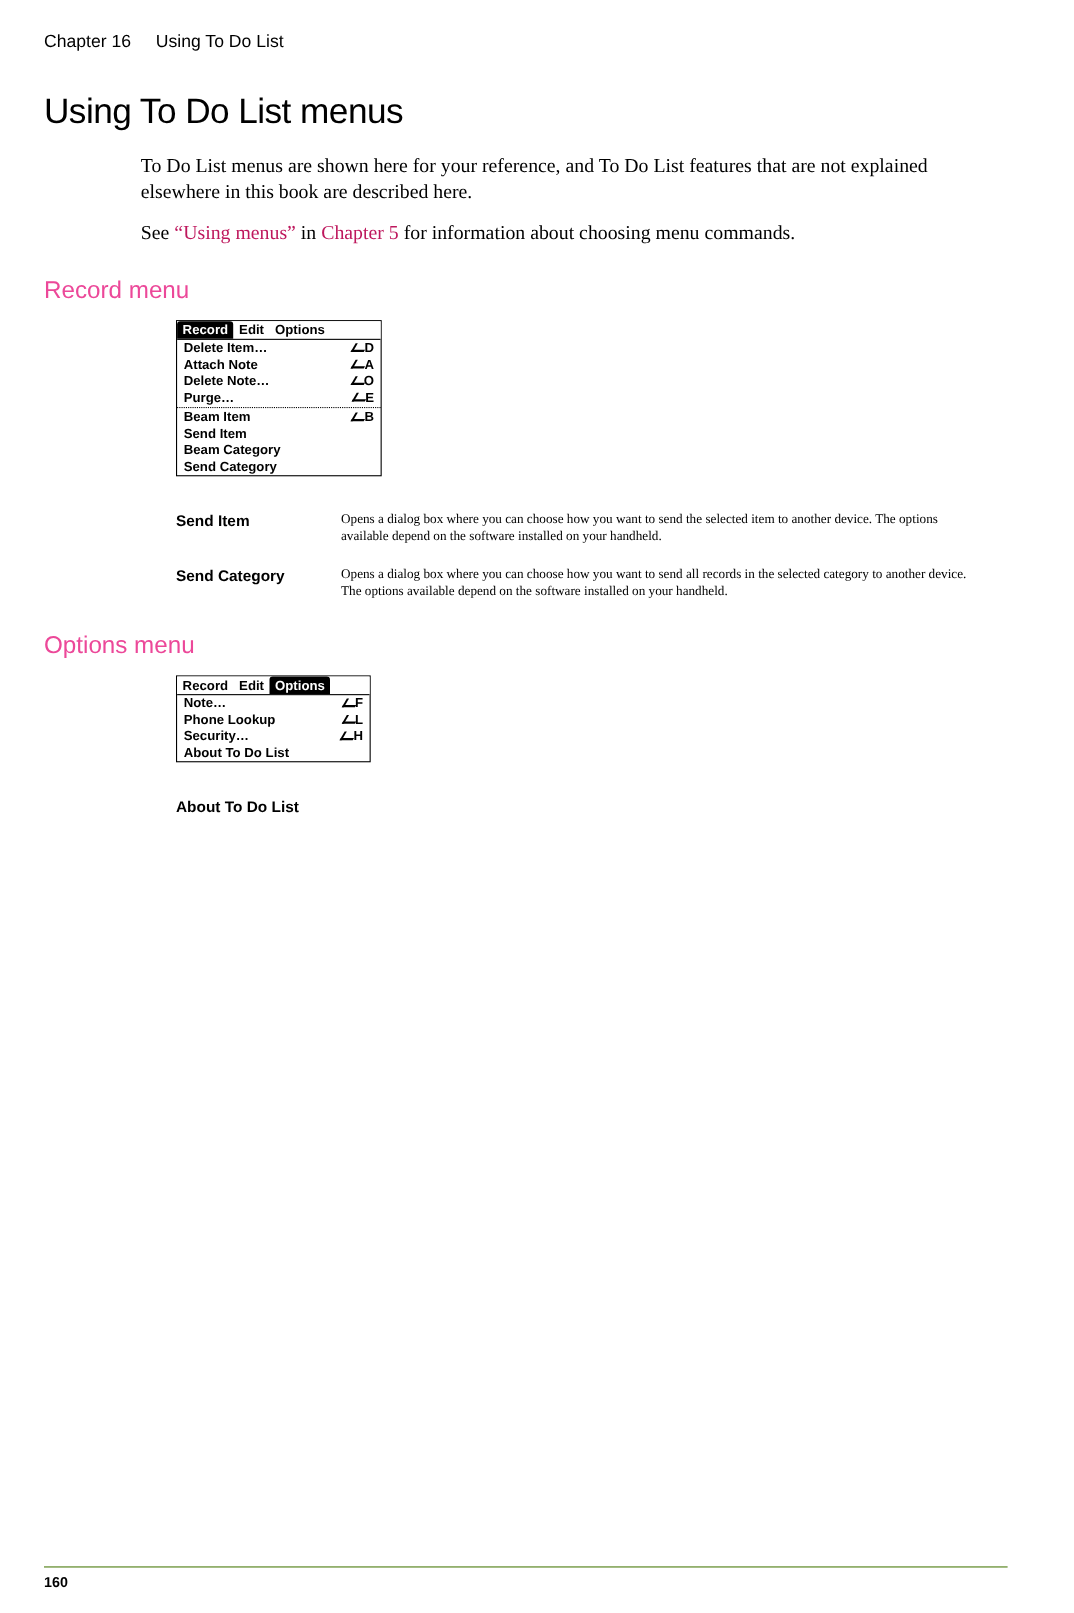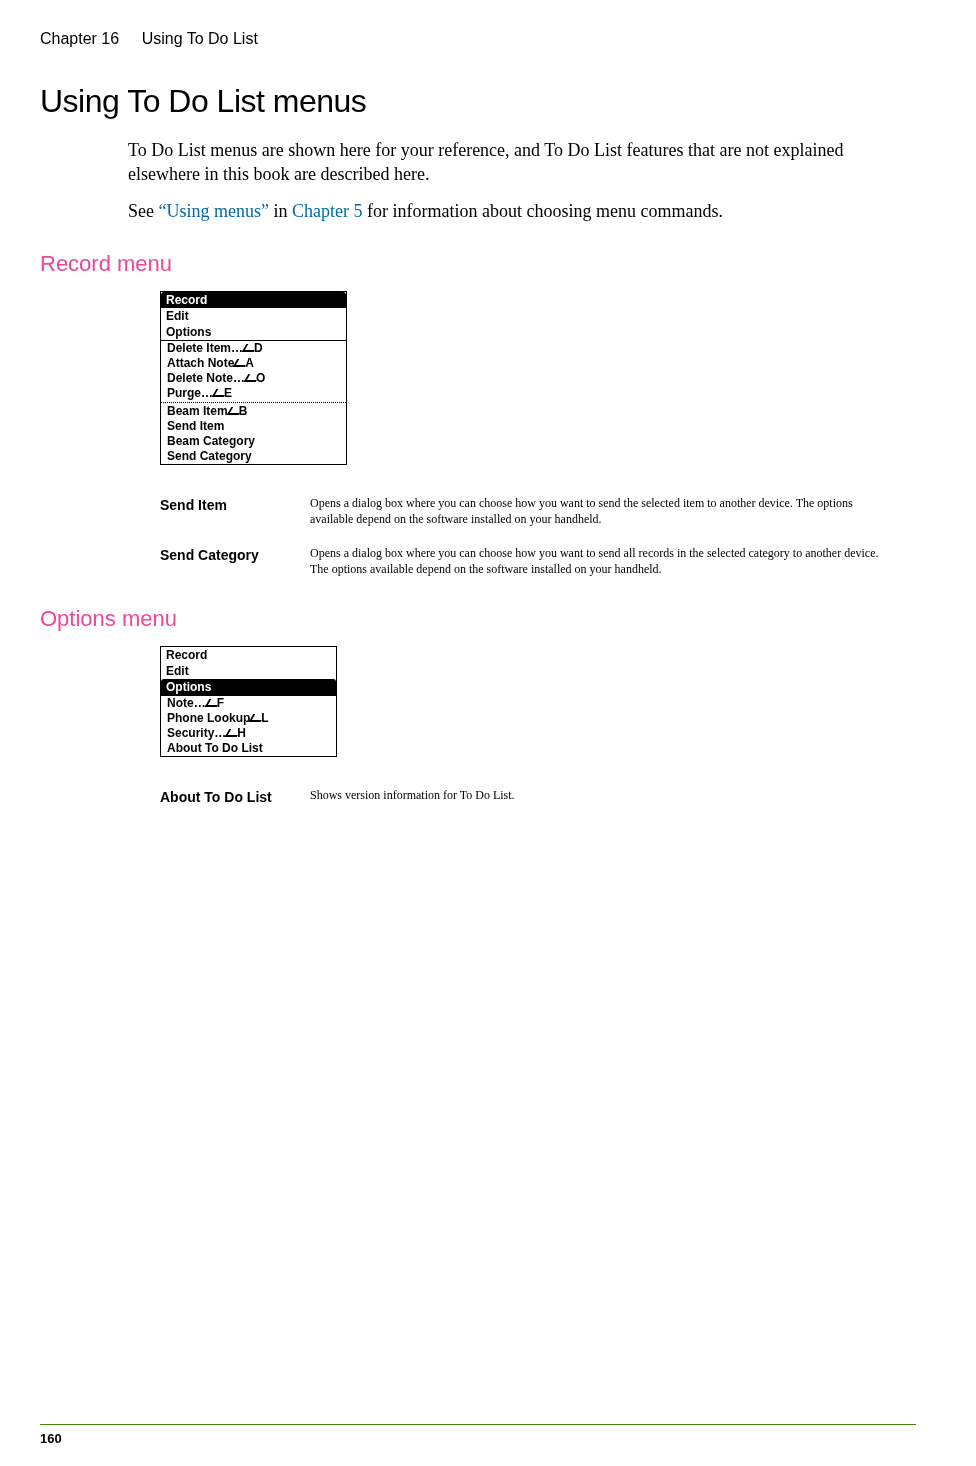--- a/index.html
+++ b/index.html
@@ -36,21 +36,21 @@
       margin-left: -20px;
     }
     .body-text {
       margin-left: 68px;
       margin-right: 20px;
       font-size: 18px;
       line-height: 1.35;
       margin-bottom: 12px;
     }
     .link {
-      color: #0369a1;
+      color: #be185d;
     }
     .h2 {
       font-family: Arial, Helvetica, sans-serif;
       font-size: 22px;
       font-weight: normal;
       color: #ec4899;
       margin-top: 28px;
       margin-bottom: 14px;
       margin-left: -20px;
     }
@@ -64,37 +64,36 @@
       border: 1px solid #000;
       font-family: 'Arial Black', Arial, sans-serif;
       font-size: 12px;
       font-weight: 900;
     }
     .palm-menubar {
       background: #fff;
       color: #000;
       display: flex;
       border-bottom: 1px solid #000;
-      flex-direction: column;
     }
     .palm-menubar span {
       padding: 1px 5px;
     }
     .palm-menubar .selected {
       background: #000;
       color: #fff;
       border-top-left-radius: 3px;
       border-top-right-radius: 3px;
     }
     .palm-dropdown {
       min-width: 185px;
     }
     .palm-dropdown .menu-row {
       display: flex;
-      justify-content: flex-start;
+      justify-content: space-between;
       padding: 0px 6px;
       line-height: 1.25;
     }
     .palm-dropdown .shortcut {
       display: inline-flex;
       align-items: center;
       gap: 1px;
     }
     .palm-dropdown .sep {
       border-top: 1px dotted #000;
@@ -272,19 +271,18 @@
       <div class="menu-row">
         <span>About To Do List</span>
       </div>
     </div>
   </div>
 </div>
 
 <div class="def-table">
   <div class="def-row">
     <div class="def-term">About To Do List</div>
-    <div class="def-desc">Shows version information for To Do List.</div>
   </div>
 </div>
 
 <div class="footer">
   <span>160</span>
 </div>
 
 </body></html>

